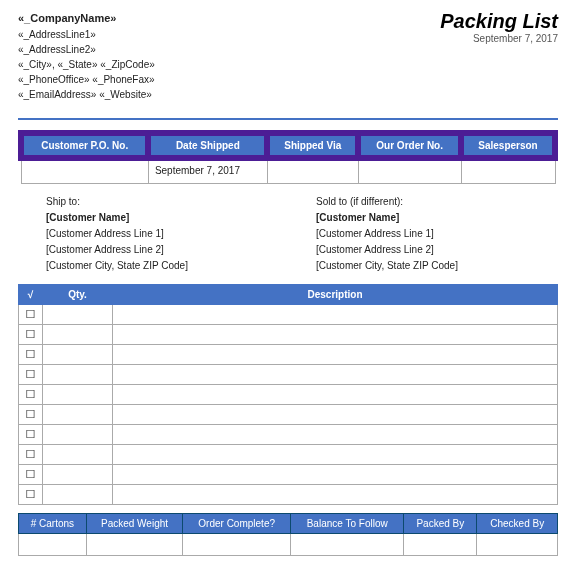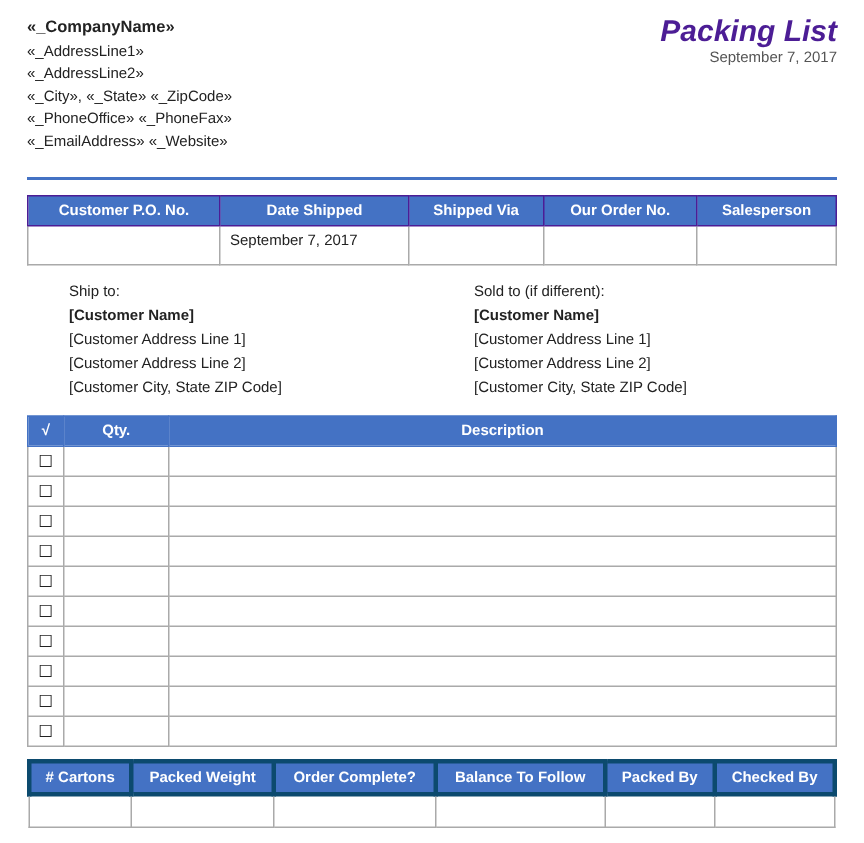--- a/index.html
+++ b/index.html
@@ -28,41 +28,41 @@
       font-weight: bold;
       font-size: 11px;
     }
     .title-block {
       text-align: right;
     }
     .title-block .doc-title {
       font-size: 20px;
       font-weight: bold;
       font-style: italic;
-      color: #4c1d95;
+      color: #000000;
       text-align: center;
     }
     .title-block .doc-date {
       font-size: 10px;
       color: #555;
     }
     .order-table {
       width: 100%;
       border-collapse: collapse;
       margin-top: 10px;
       margin-bottom: 10px;
     }
     .order-table th {
       background: #4472c4;
       color: #fff;
       font-size: 10px;
       font-weight: bold;
       padding: 4px 6px;
       text-align: center;
-      border: 1px solid #4c1d95;
+      border: 6px solid #4c1d95;
     }
     .order-table td {
       border: 1px solid #aaa;
       padding: 4px 6px;
       font-size: 10px;
       height: 26px;
       vertical-align: top;
     }
     .ship-sold-section {
       display: flex;
@@ -120,24 +120,24 @@
     }
     .totals-table {
       width: 100%;
       border-collapse: collapse;
       margin-bottom: 10px;
     }
     .totals-table th {
       background: #4472c4;
       color: #fff;
       font-size: 10px;
-      font-weight: bold;
+      font-weight: normal;
       padding: 4px 6px;
       text-align: center;
-      border: 3px solid #0c4a6e;
+      border: 1px solid #0c4a6e;
     }
     .totals-table td {
       border: 1px solid #aaa;
       height: 22px;
       padding: 2px 4px;
     }
     .footer-notice {
       text-align: center;
       font-size: 10.5px;
       margin-top: 4px;

